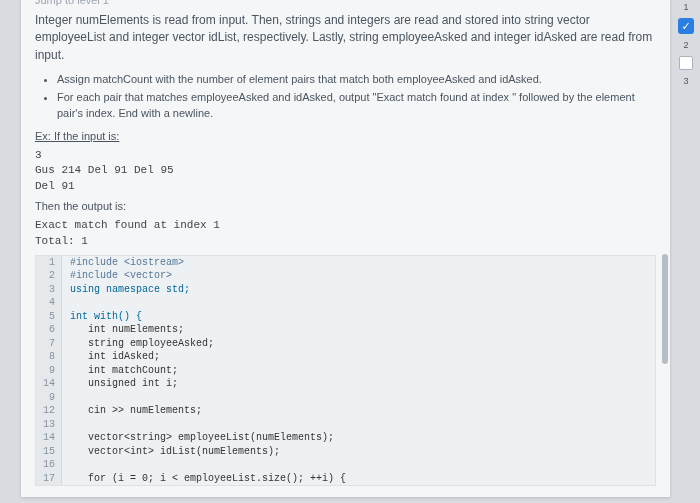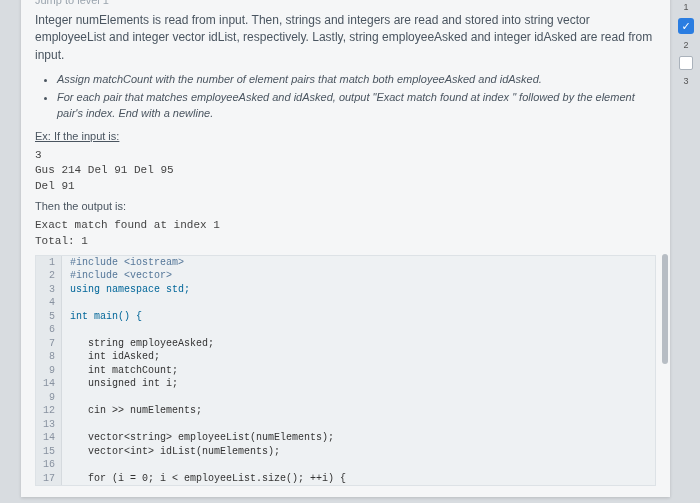--- a/index.html
+++ b/index.html
@@ -32,21 +32,20 @@
     line-height: 1.45;
     margin-bottom: 8px;
   }
   .bullets {
     list-style: disc;
     padding-left: 22px;
     color: #4a5560;
     font-size: 11px;
     line-height: 1.45;
     margin-bottom: 8px;
-    font-style: italic;
   }
   .bullets li { margin-bottom: 2px; }
   .ex-label {
     color: #4a5560;
     font-size: 11px;
     margin-bottom: 6px;
     text-decoration: underline;
   }
   .mono {
     font-family: "Courier New", monospace;
@@ -176,24 +175,25 @@
         <div class="code-line">
           <div class="gutter">3</div>
           <div class="code-txt kw">using namespace std;</div>
         </div>
         <div class="code-line">
           <div class="gutter">4</div>
           <div class="code-txt "></div>
         </div>
         <div class="code-line">
           <div class="gutter">5</div>
-          <div class="code-txt ty">int main() {</div>
+          <div class="code-txt ty">int with() {</div>
         </div>
         <div class="code-line">
           <div class="gutter">6</div>
+          <div class="code-txt ">   int numElements;</div>
         </div>
         <div class="code-line">
           <div class="gutter">7</div>
           <div class="code-txt ">   string employeeAsked;</div>
         </div>
         <div class="code-line">
           <div class="gutter">8</div>
           <div class="code-txt ">   int idAsked;</div>
         </div>
         <div class="code-line">

